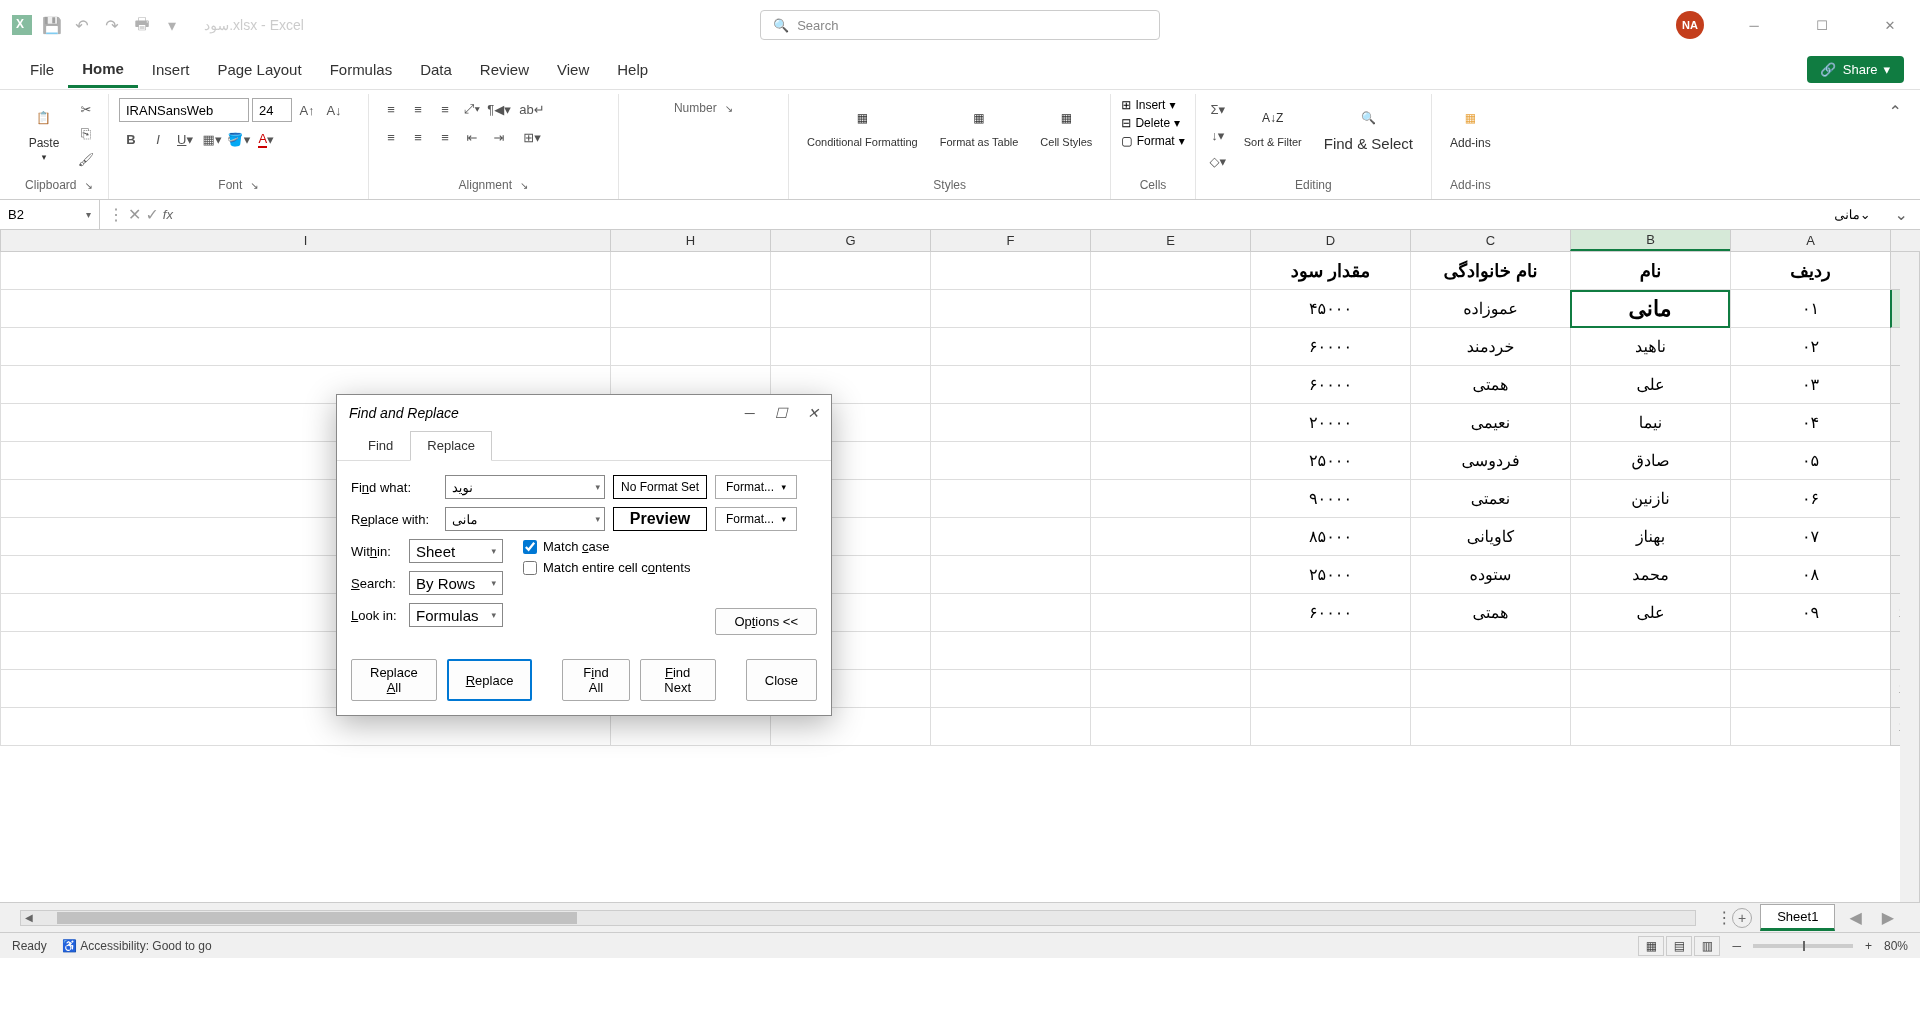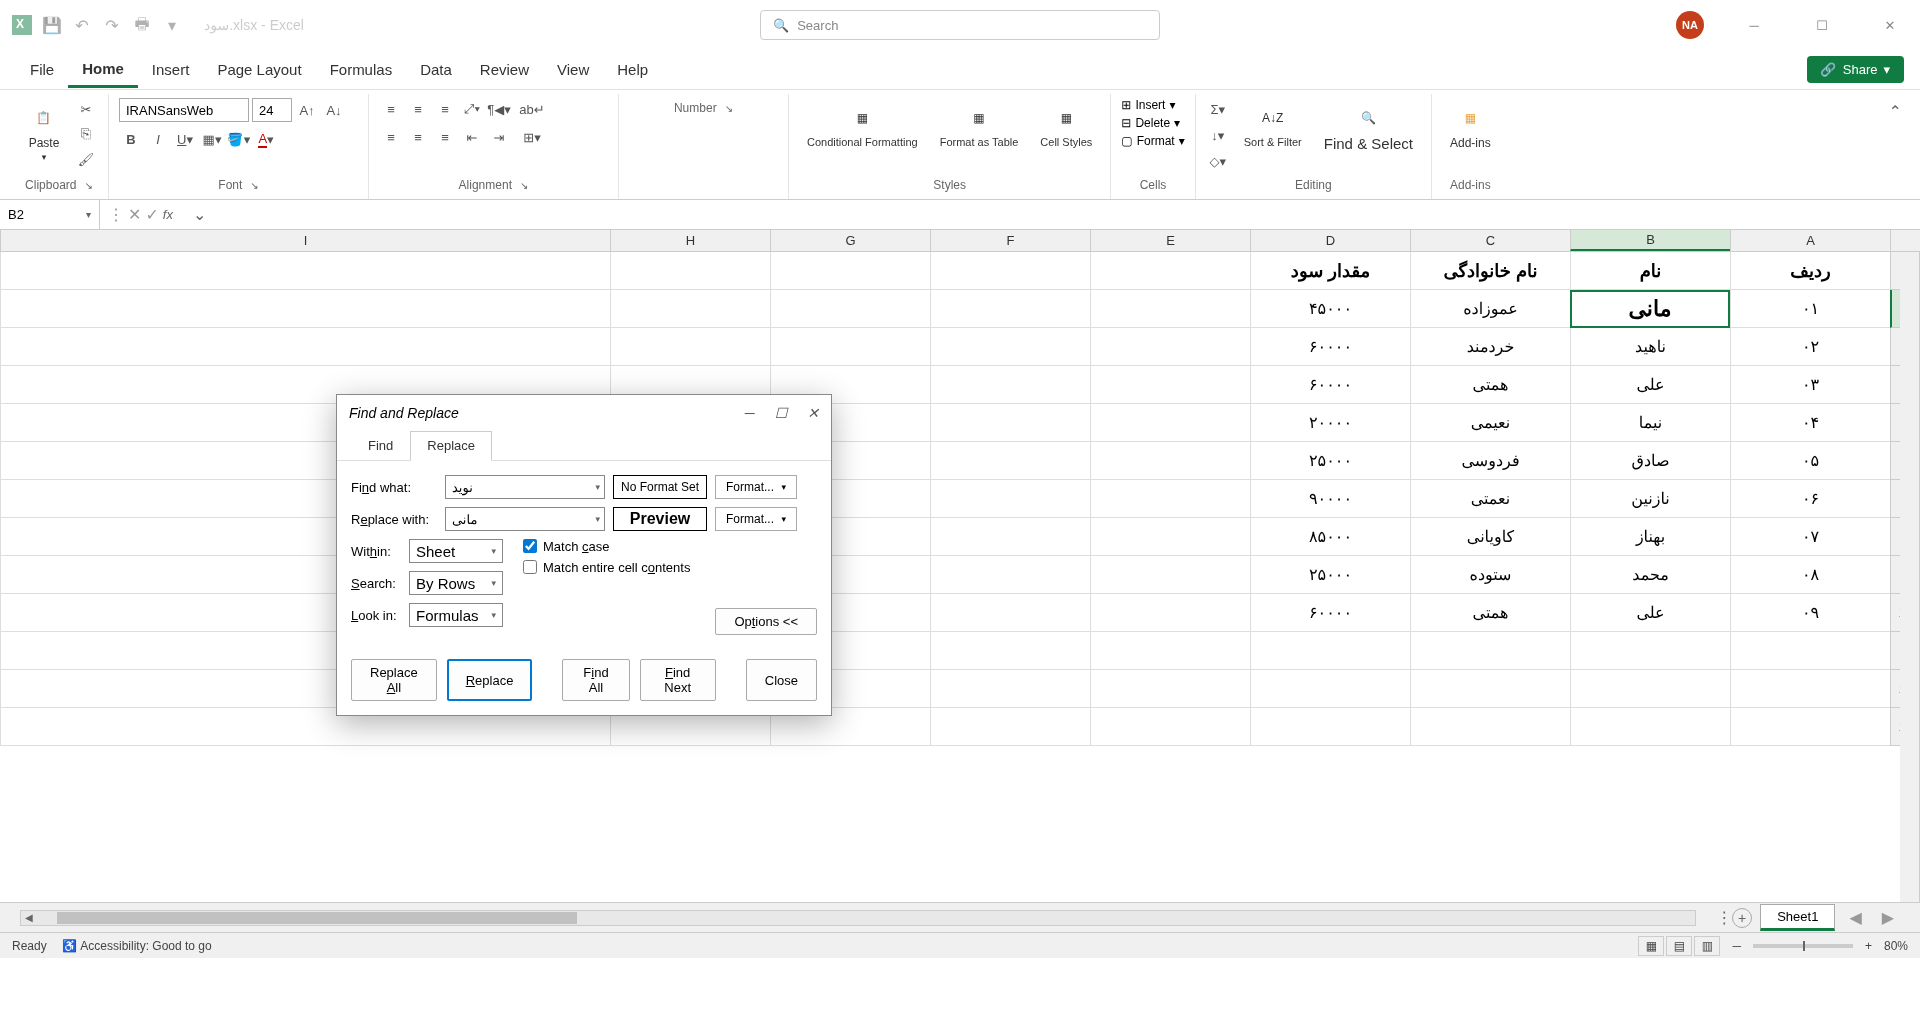--- a/index.html
+++ b/index.html
@@ -90,21 +90,21 @@
 .dlg-row { display: flex; align-items: center; gap: 8px; margin-bottom: 8px; font-size: 13px; }
 .dlg-row label { width: 86px; }
 .dlg-row label span { text-decoration: underline; }
 .dlg-txt { flex: 1; border: 1px solid #888; height: 24px; padding: 0 6px; text-align: right; direction: rtl; font-size: 13px; display: flex; align-items: center; justify-content: flex-end; position: relative; max-width: 160px; }
 .dlg-txt::after { content: '▾'; position: absolute; right: 4px; direction: ltr; font-size: 9px; color: #666; }
 .fmt-box { border: 1.5px solid #000; height: 24px; padding: 0 6px; font-size: 12px; display: flex; align-items: center; width: 94px; justify-content: center; }
 .fmt-box.preview { font-weight: bold; font-size: 16px; }
 .fmt-btn { border: 1px solid #aaa; height: 24px; padding: 0 10px; font-size: 12px; display: flex; align-items: center; gap: 6px; width: 82px; }
 .dlg-sel { border: 1px solid #888; height: 24px; width: 94px; padding: 0 6px; font-size: 15px; display: flex; align-items: center; position: relative; }
 .dlg-sel::after { content: '▾'; position: absolute; right: 6px; font-size: 9px; color: #666; }
-.dlg-chk { display: flex; gap: 6px; font-size: 13px; }
+.dlg-chk { display: flex; align-items: center; gap: 6px; font-size: 13px; }
 .dlg-chk input { width: 14px; height: 14px; }
 .dlg-footer { display: flex; gap: 10px; padding: 10px 14px 14px; }
 .dlg-btn { border: 1px solid #aaa; background: #fdfdfd; padding: 5px 18px; font-size: 13px; border-radius: 2px; }
 .dlg-btn.focus { border: 2px solid #0078d4; padding: 4px 17px; }
 .dlg-btn span { text-decoration: underline; }
 </style>
 </head>
 <body>
 
 <div class="titlebar">
@@ -295,20 +295,21 @@
 </div>
 
 <div class="formula-bar">
   <div class="name-box">B2</div>
   <div class="fx-tools">
     <span>⋮</span>
     <span>✕</span>
     <span>✓</span>
     <span class="fx-label">fx</span>
   </div>
+  <div class="formula-input"><span style="margin-right:4px">⌄</span><span>مانی</span></div>
   <div class="formula-expand">⌄</div>
 </div>
 
 <div class="grid-container">
   <div class="col-headers">
     <div class="corner-cell"></div>
     <div class="col-header" style="width:160px">A</div>
     <div class="col-header sel" style="width:160px">B</div>
     <div class="col-header" style="width:160px">C</div>
     <div class="col-header" style="width:160px">D</div>

